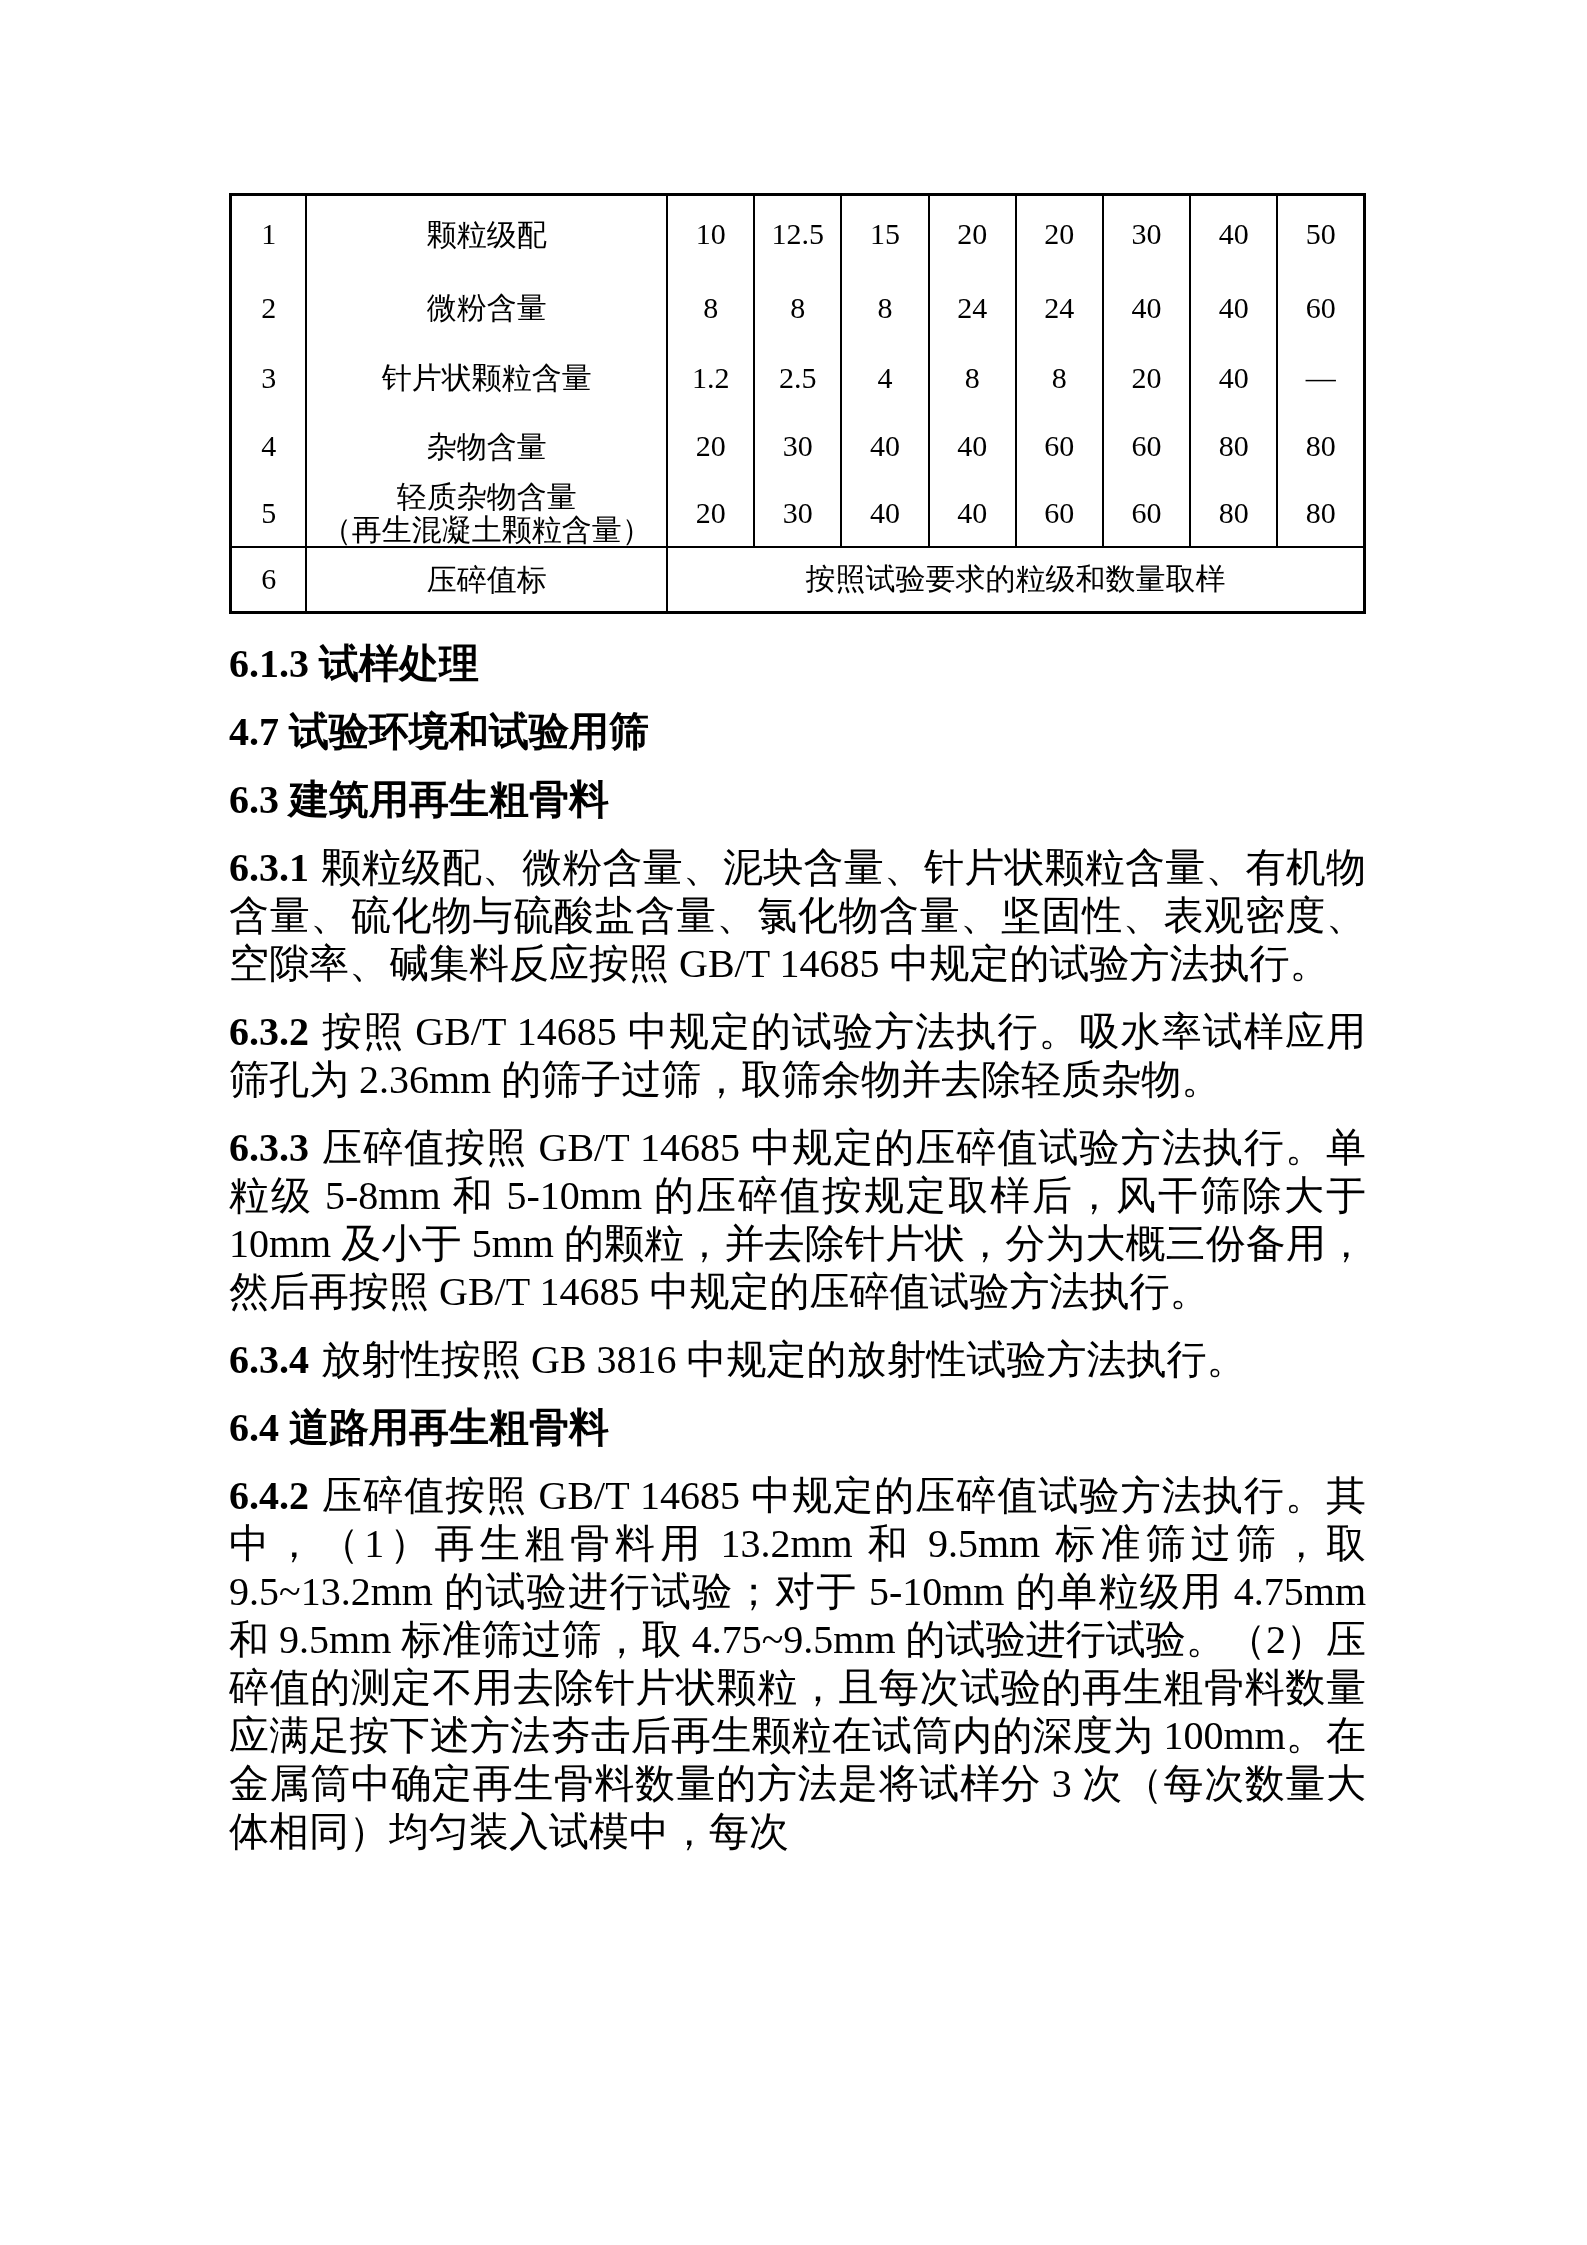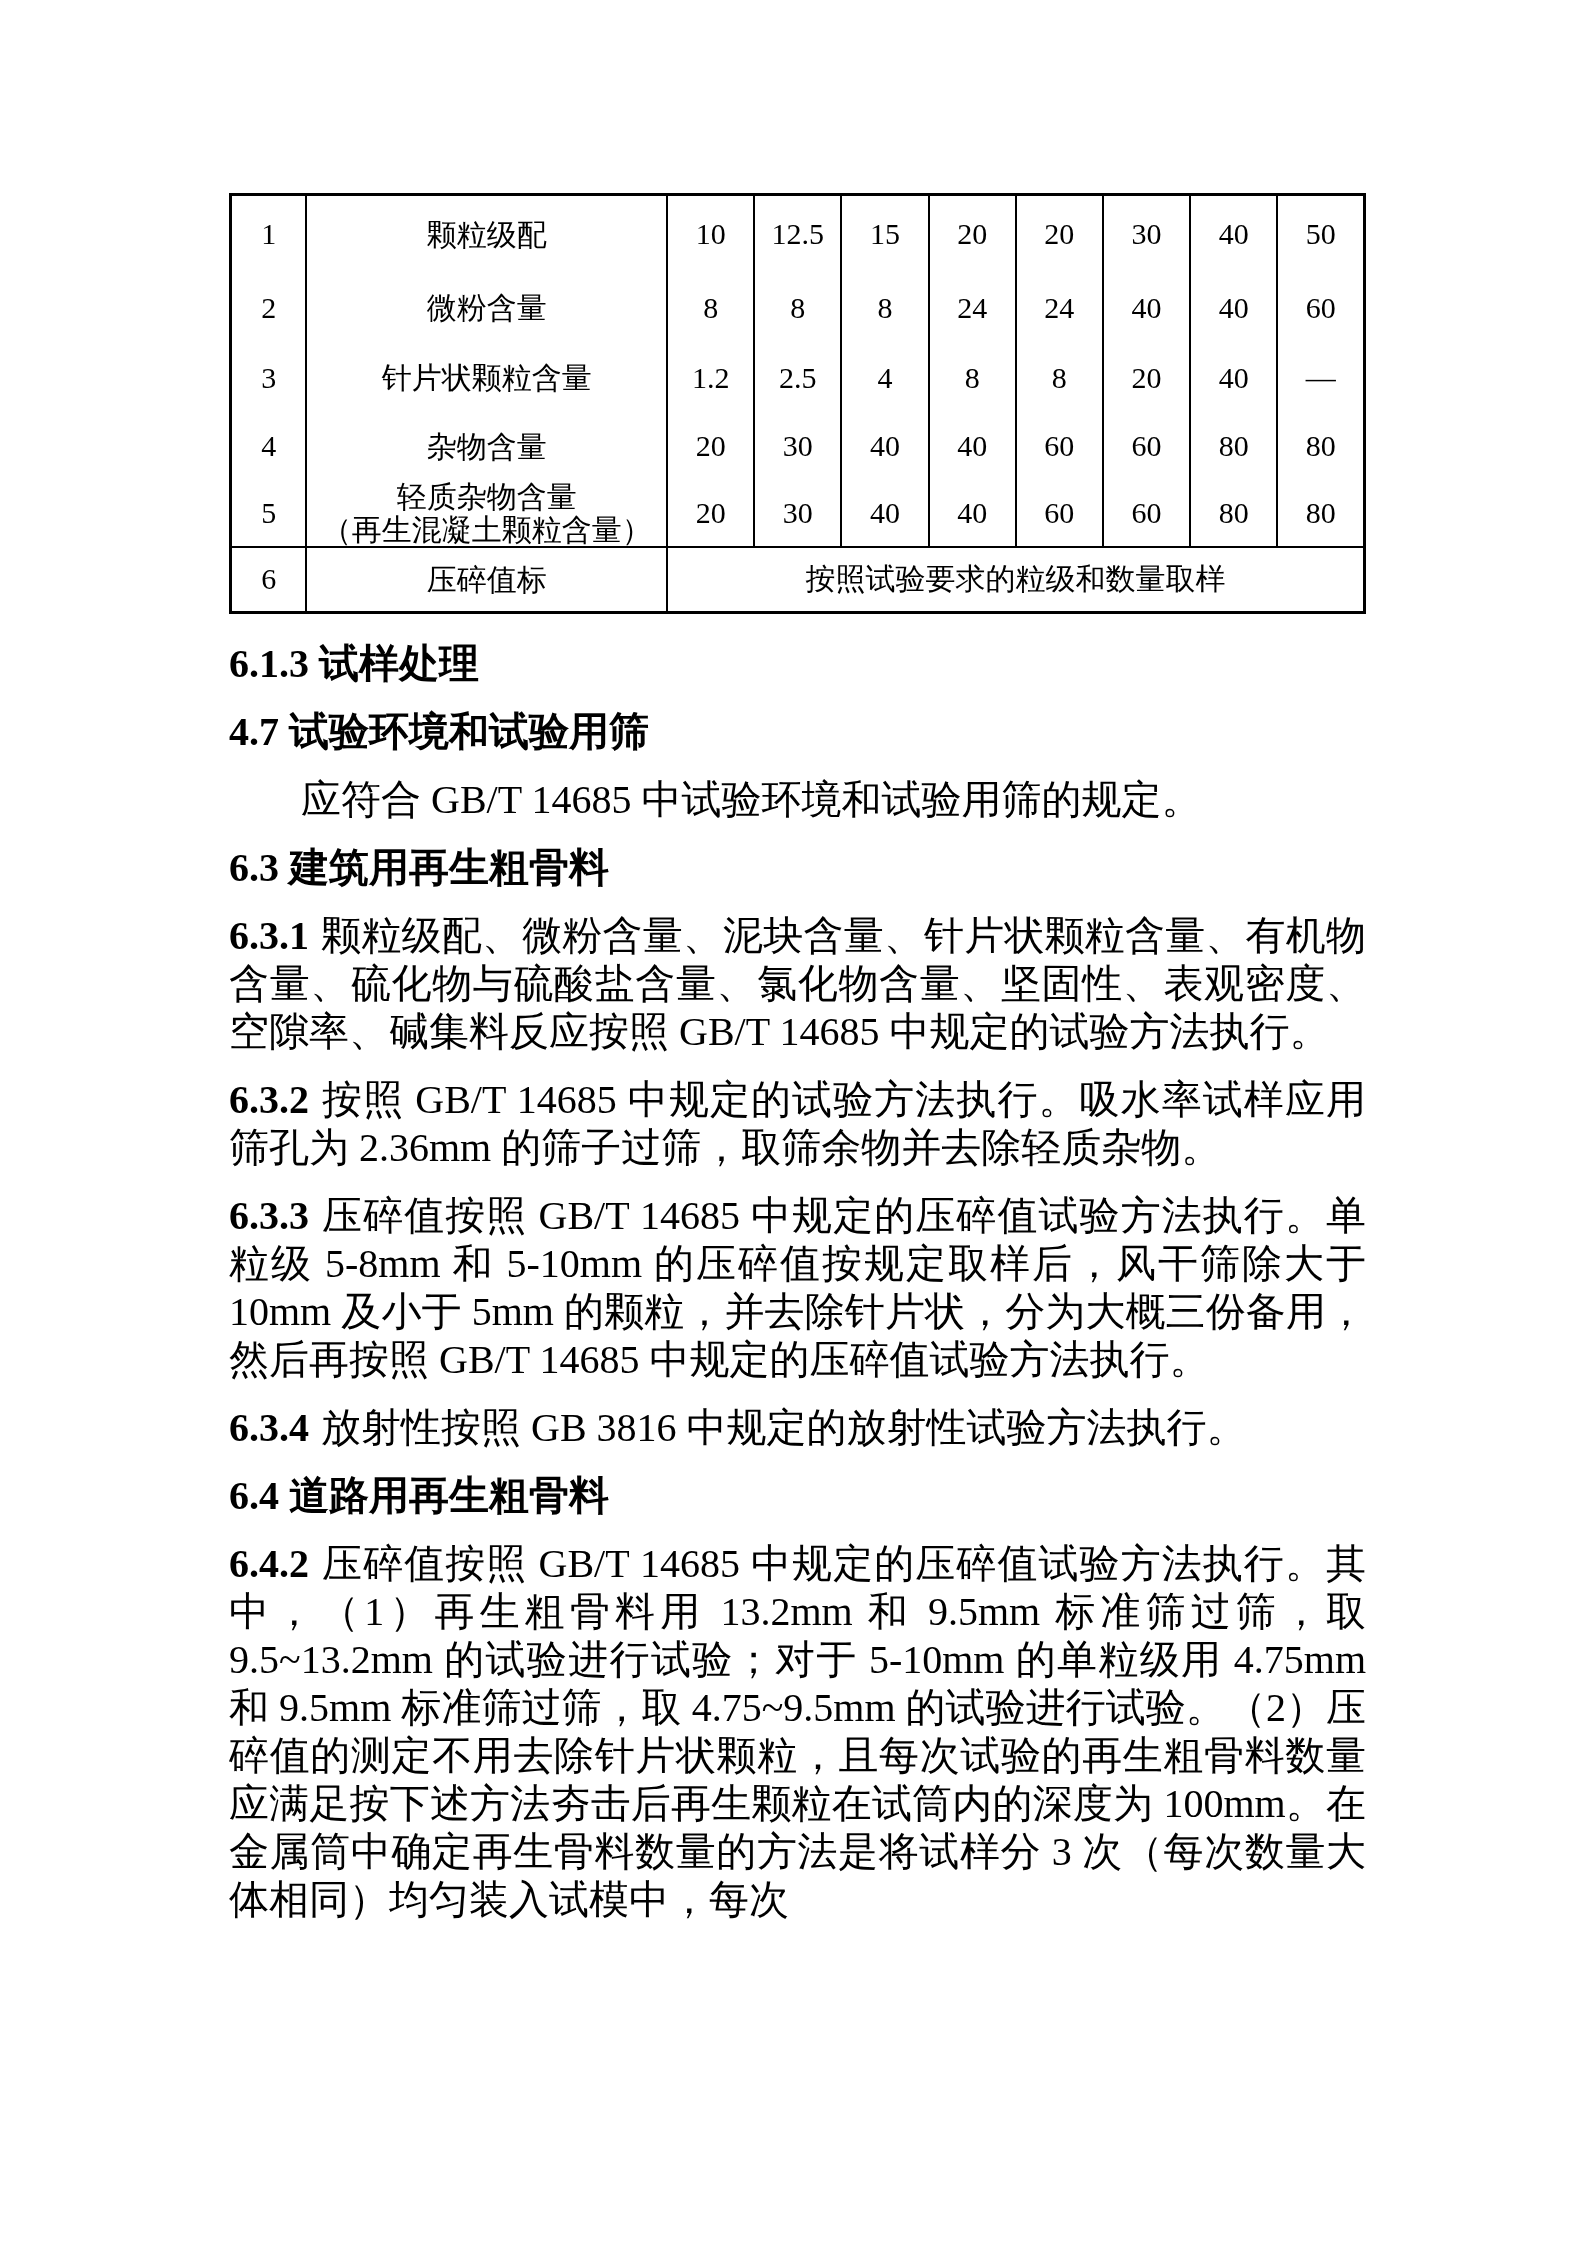--- a/index.html
+++ b/index.html
@@ -158,21 +158,20 @@
               <div>压碎值标</div>
             </td>
             <td colspan="8">按照试验要求的粒级和数量取样</td>
           </tr>
         </tbody>
     </table>
 
     <div id="sections">
         <h3>6.1.3 试样处理</h3>
         <h3>4.7 试验环境和试验用筛</h3>
-        <p class="indent">应符合 GB/T 14685 中试验环境和试验用筛的规定。</p>
         <h3>6.3 建筑用再生粗骨料</h3>
         <p class="flow"><b class="clause-num">6.3.1</b><span class="clause-text">颗粒级配、微粉含量、泥块含量、针片状颗粒含量、有机物含量、硫化物与硫酸盐含量、氯化物含量、坚固性、表观密度、空隙率、碱集料反应按照 GB/T 14685 中规定的试验方法执行。</span></p>
         <p class="flow"><b class="clause-num">6.3.2</b><span class="clause-text">按照 GB/T 14685 中规定的试验方法执行。吸水率试样应用筛孔为 2.36mm 的筛子过筛，取筛余物并去除轻质杂物。</span></p>
         <p class="flow"><b class="clause-num">6.3.3</b><span class="clause-text">压碎值按照 GB/T 14685 中规定的压碎值试验方法执行。单粒级 5-8mm 和 5-10mm 的压碎值按规定取样后，风干筛除大于 10mm 及小于 5mm 的颗粒，并去除针片状，分为大概三份备用，然后再按照 GB/T 14685 中规定的压碎值试验方法执行。</span></p>
         <p class="flow"><b class="clause-num">6.3.4</b><span class="clause-text">放射性按照 GB 3816 中规定的放射性试验方法执行。</span></p>
         <h3>6.4 道路用再生粗骨料</h3>
         <p class="flow"><b class="clause-num">6.4.2</b><span class="clause-text">压碎值按照 GB/T 14685 中规定的压碎值试验方法执行。其中，（1）再生粗骨料用 13.2mm 和 9.5mm 标准筛过筛，取 9.5~13.2mm 的试验进行试验；对于 5-10mm 的单粒级用 4.75mm 和 9.5mm 标准筛过筛，取 4.75~9.5mm 的试验进行试验。（2）压碎值的测定不用去除针片状颗粒，且每次试验的再生粗骨料数量应满足按下述方法夯击后再生颗粒在试筒内的深度为 100mm。在金属筒中确定再生骨料数量的方法是将试样分 3 次（每次数量大体相同）均匀装入试模中，每次</span></p>
       </div>
 
   </div>

